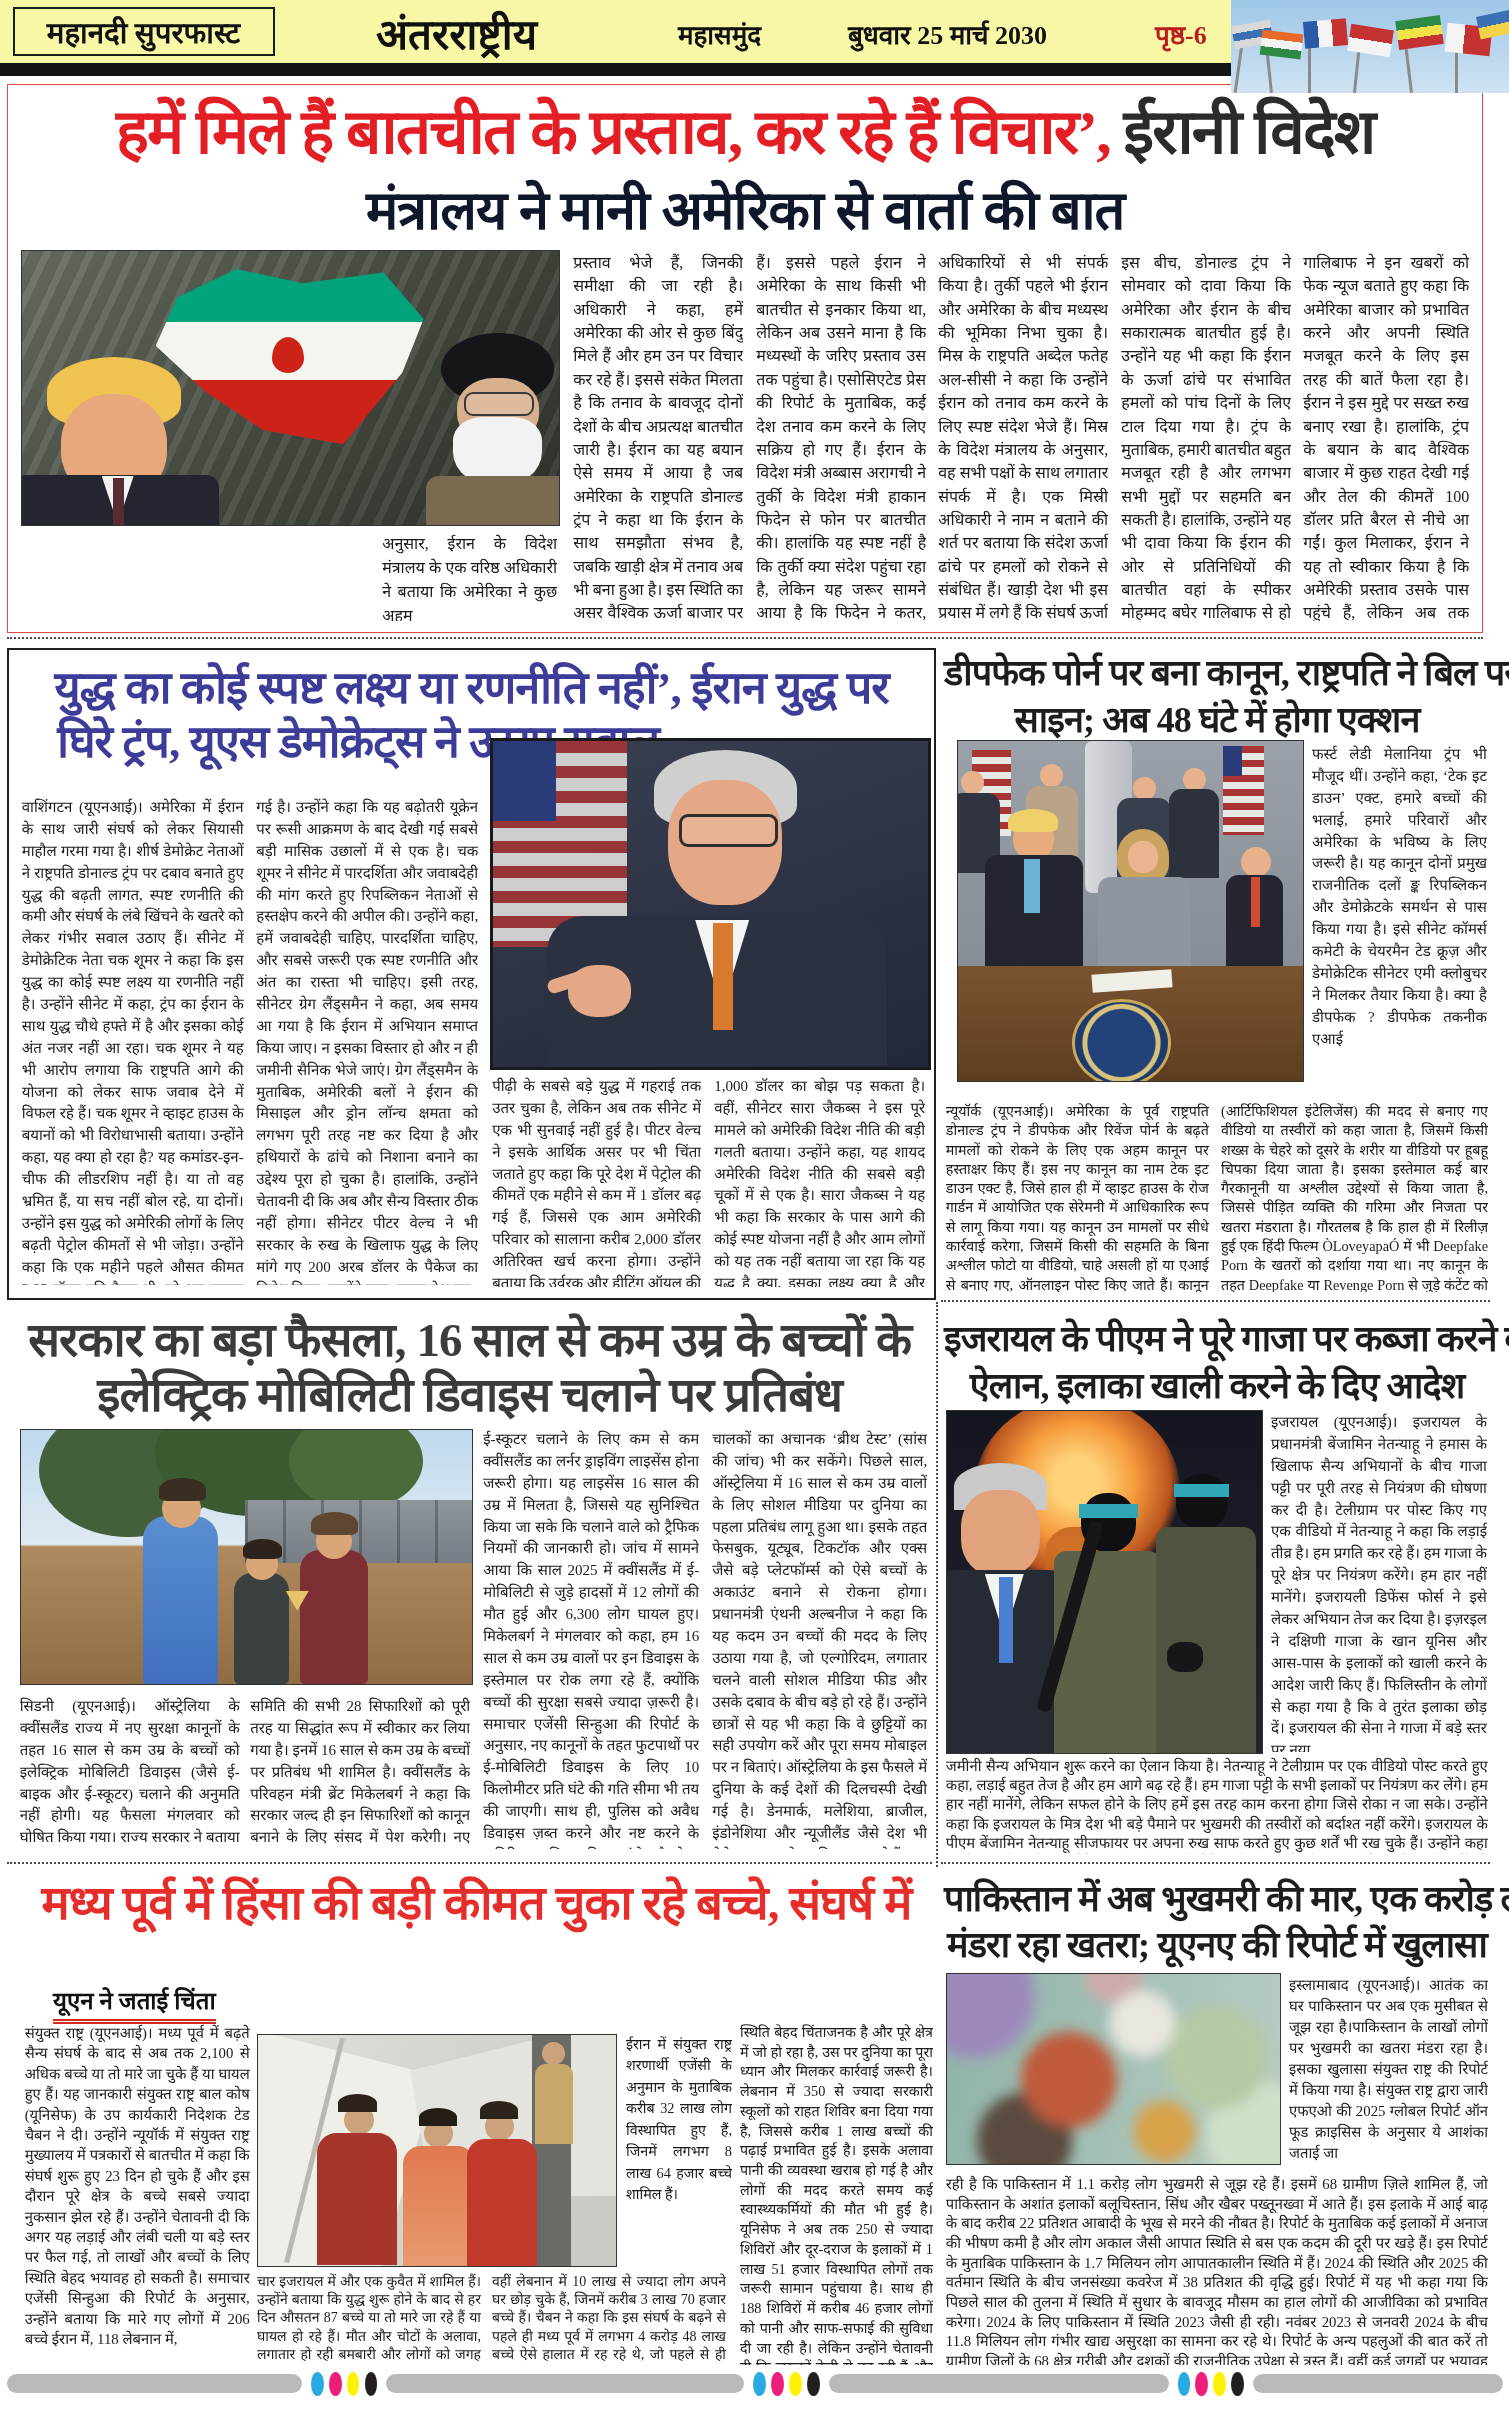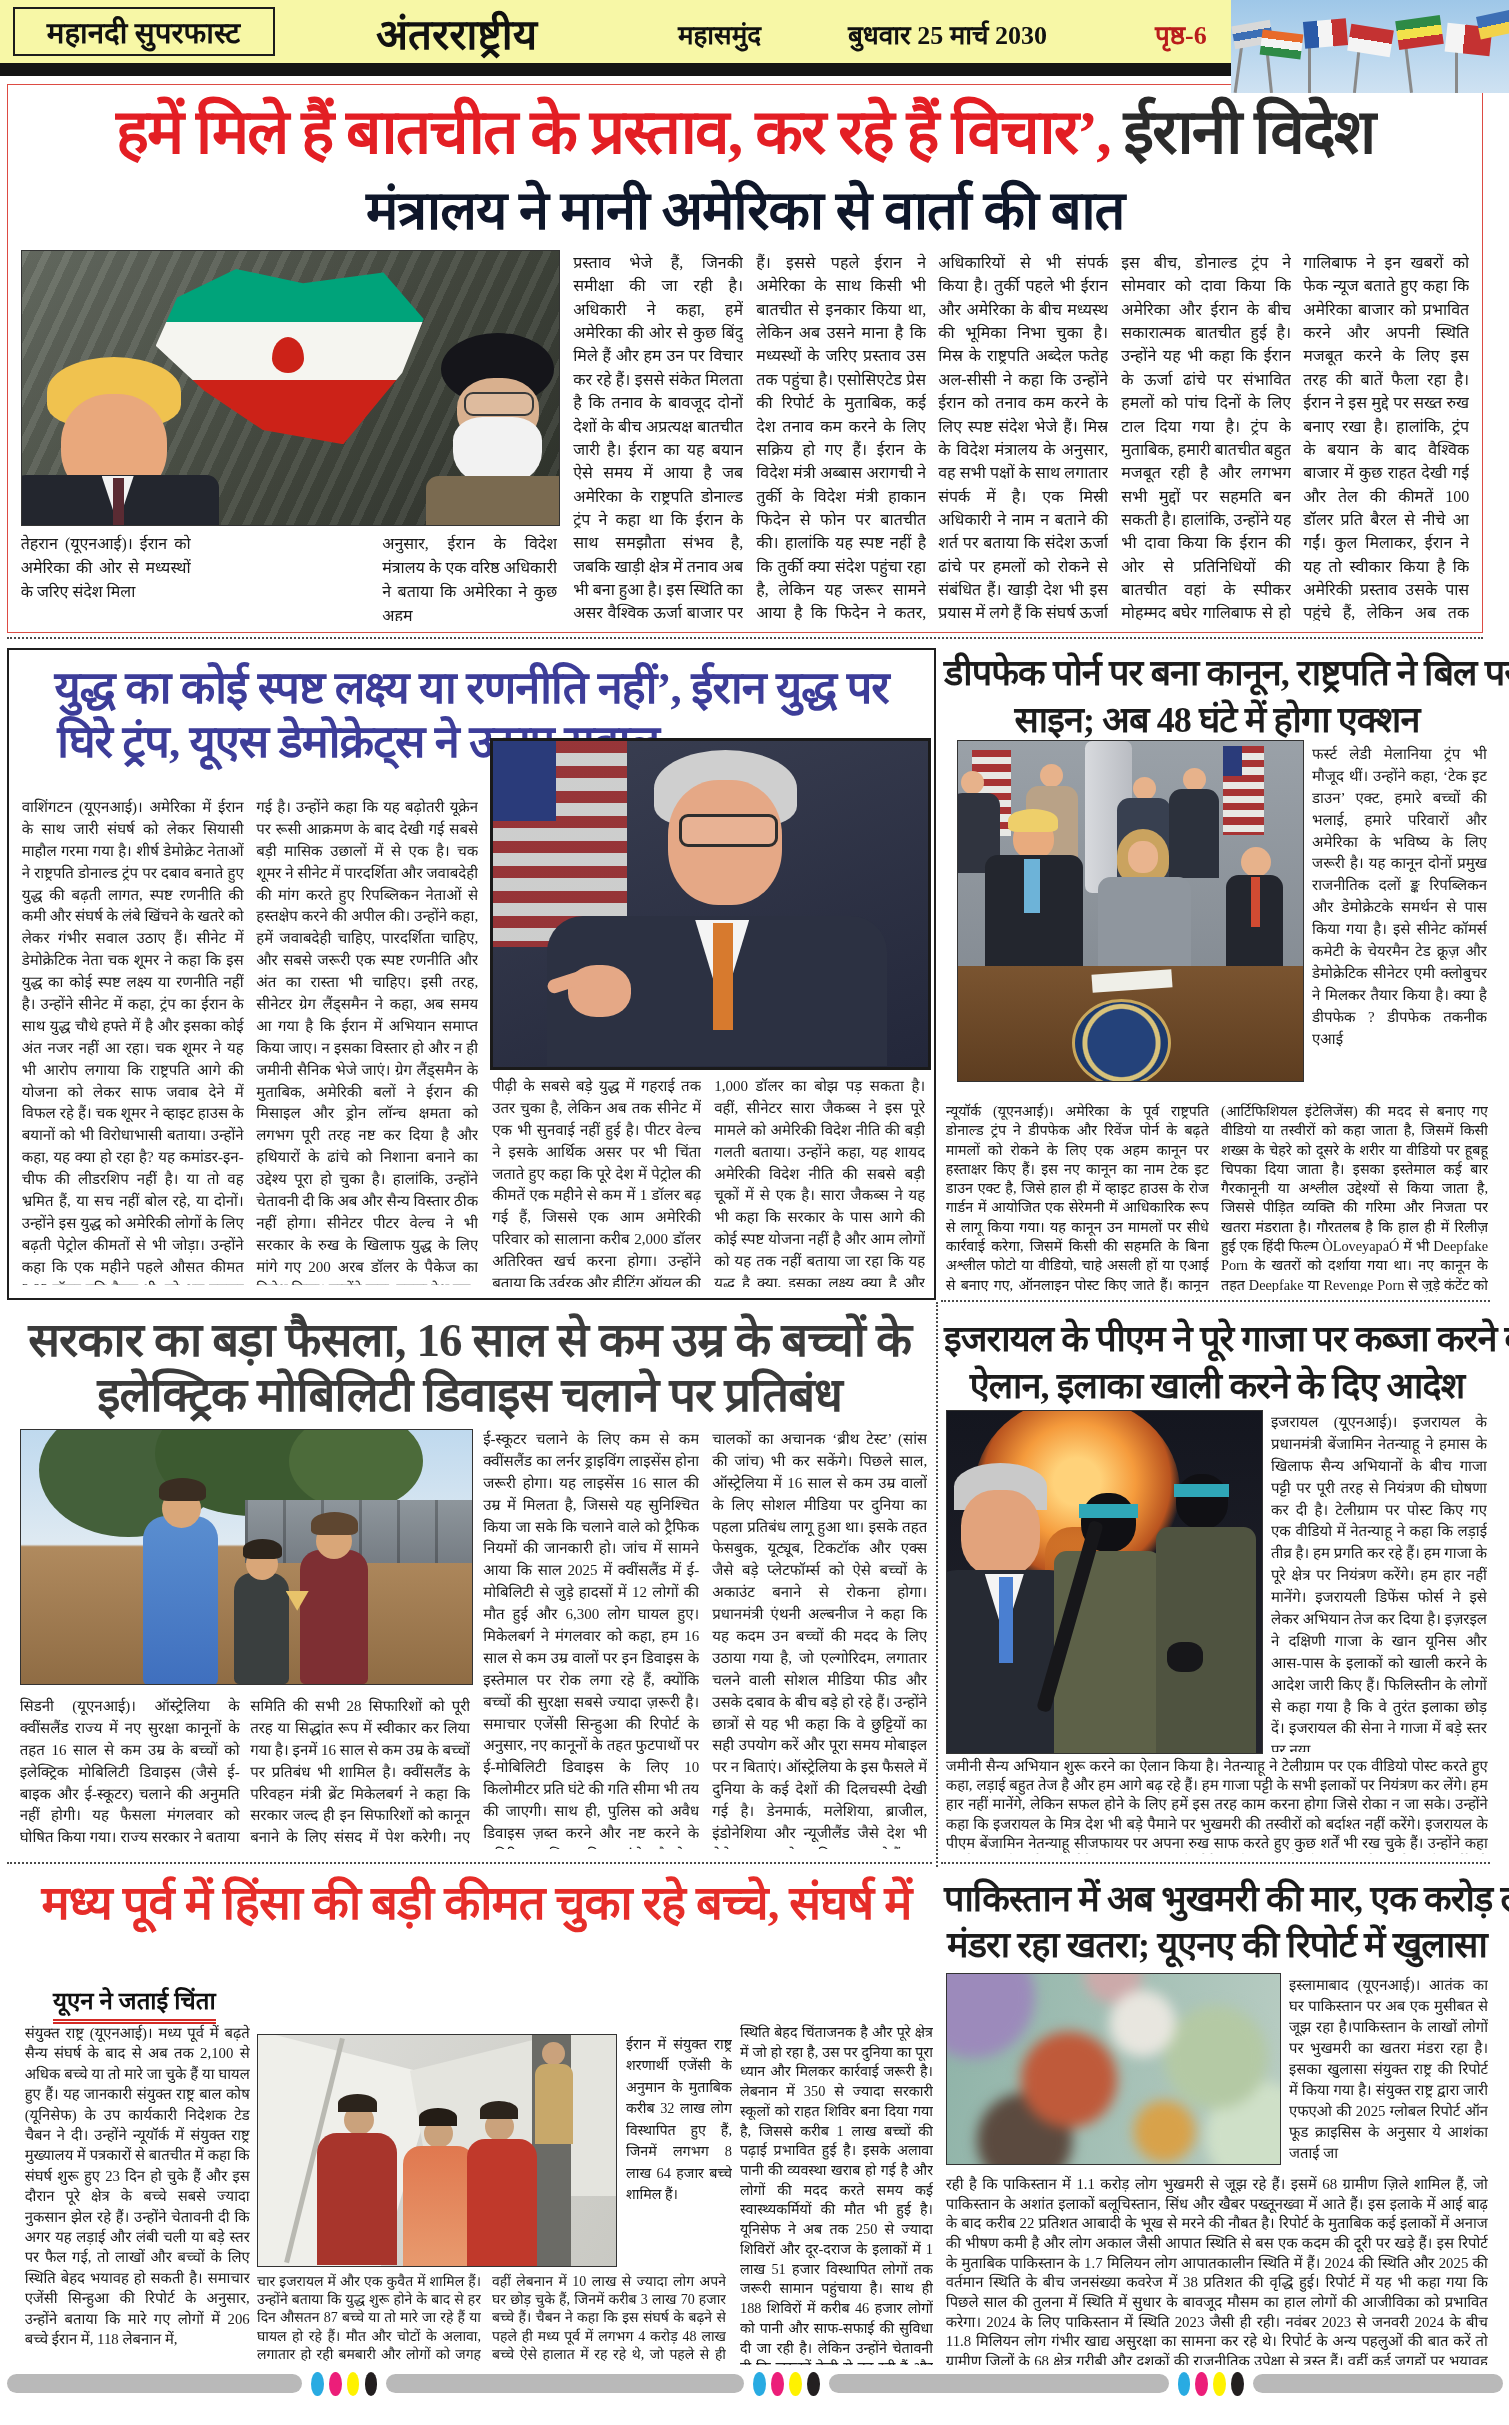--- a/index.html
+++ b/index.html
@@ -94,21 +94,20 @@
       <i class="suitman" style="left:-9px;top:224px;width:206px;height:54px;background:#23262e;"></i>
       <i style="left:80px;top:225px;width:32px;height:48px;background:#f2f2f2;clip-path:polygon(0 0,100% 0,50% 100%);"></i>
       <i style="left:91px;top:227px;width:11.6px;height:47px;background:#5a2b33;"></i>
       <i style="left:419px;top:82px;width:113px;height:72px;background:#15151a;border-radius:50%;"></i>
       <i style="left:435px;top:127px;width:82px;height:66px;background:#d9b08e;border-radius:45%;"></i>
       <i style="left:442px;top:141px;width:66px;height:19.7px;border:2.7px solid #3a3a3a;border-radius:9px;background:rgba(255,255,255,.15);"></i>
       <i style="left:431px;top:166px;width:89px;height:70px;background:#f2f2f2;border-radius:40% 40% 60% 60%;"></i>
       <i class="suitman" style="left:404px;top:225px;width:152px;height:52px;background:#7a6a50;"></i>
     </div>
 
-    <div class="col a1cap" style="left:12.5px;top:447px;width:170px;height:89px;">तेहरान (यूएनआई)। ईरान को अमेरिका की ओर से मध्यस्थों के जरिए संदेश मिला</div>
     <div class="col a1cap" style="left:374px;top:447px;width:175px;height:89px;">अनुसार, ईरान के विदेश मंत्रालय के एक वरिष्ठ अधिकारी ने बताया कि अमेरिका ने कुछ अहम</div>
 
     <div class="col" style="left:565px;top:166px;width:170px;height:370px;font-size:16px;">प्रस्ताव भेजे हैं, जिनकी समीक्षा की जा रही है। अधिकारी ने कहा, हमें अमेरिका की ओर से कुछ बिंदु मिले हैं और हम उन पर विचार कर रहे हैं। इससे संकेत मिलता है कि तनाव के बावजूद दोनों देशों के बीच अप्रत्यक्ष बातचीत जारी है। ईरान का यह बयान ऐसे समय में आया है जब अमेरिका के राष्ट्रपति डोनाल्ड ट्रंप ने कहा था कि ईरान के साथ समझौता संभव है, जबकि खाड़ी क्षेत्र में तनाव अब भी बना हुआ है। इस स्थिति का असर वैश्विक ऊर्जा बाजार पर भी पड़ रहा है और कई देश तनाव कम करने की कोशिशों में जुटे</div>
     <div class="col" style="left:748px;top:166px;width:170px;height:370px;font-size:16px;">हैं। इससे पहले ईरान ने अमेरिका के साथ किसी भी बातचीत से इनकार किया था, लेकिन अब उसने माना है कि मध्यस्थों के जरिए प्रस्ताव उस तक पहुंचा है। एसोसिएटेड प्रेस की रिपोर्ट के मुताबिक, कई देश तनाव कम करने के लिए सक्रिय हो गए हैं। ईरान के विदेश मंत्री अब्बास अरागची ने तुर्की के विदेश मंत्री हाकान फिदेन से फोन पर बातचीत की। हालांकि यह स्पष्ट नहीं है कि तुर्की क्या संदेश पहुंचा रहा है, लेकिन यह जरूर सामने आया है कि फिदेन ने कतर, सऊदी अरब, पाकिस्तान, मिस्र, यूरोपीय संघ और अमेरिकी</div>
     <div class="col" style="left:930px;top:166px;width:170px;height:370px;font-size:16px;">अधिकारियों से भी संपर्क किया है। तुर्की पहले भी ईरान और अमेरिका के बीच मध्यस्थ की भूमिका निभा चुका है। मिस्र के राष्ट्रपति अब्देल फतेह अल-सीसी ने कहा कि उन्होंने ईरान को तनाव कम करने के लिए स्पष्ट संदेश भेजे हैं। मिस्र के विदेश मंत्रालय के अनुसार, वह सभी पक्षों के साथ लगातार संपर्क में है। एक मिस्री अधिकारी ने नाम न बताने की शर्त पर बताया कि संदेश ऊर्जा ढांचे पर हमलों को रोकने से संबंधित हैं। खाड़ी देश भी इस प्रयास में लगे हैं कि संघर्ष ऊर्जा सुविधाओं तक न पहुंचे।</div>
     <div class="col" style="left:1113px;top:166px;width:170px;height:370px;font-size:16px;">इस बीच, डोनाल्ड ट्रंप ने सोमवार को दावा किया कि अमेरिका और ईरान के बीच सकारात्मक बातचीत हुई है। उन्होंने यह भी कहा कि ईरान के ऊर्जा ढांचे पर संभावित हमलों को पांच दिनों के लिए टाल दिया गया है। ट्रंप के मुताबिक, हमारी बातचीत बहुत मजबूत रही है और लगभग सभी मुद्दों पर सहमति बन सकती है। हालांकि, उन्होंने यह भी दावा किया कि ईरान की ओर से प्रतिनिधियों की बातचीत वहां के स्पीकर मोहम्मद बघेर गालिबाफ से हो रही है, जिसे गालिबाफ ने खारिज कर दिया।</div>
     <div class="col" style="left:1295px;top:166px;width:166px;height:370px;font-size:16px;">गालिबाफ ने इन खबरों को फेक न्यूज बताते हुए कहा कि अमेरिका बाजार को प्रभावित करने और अपनी स्थिति मजबूत करने के लिए इस तरह की बातें फैला रहा है। ईरान ने इस मुद्दे पर सख्त रुख बनाए रखा है। हालांकि, ट्रंप के बयान के बाद वैश्विक बाजार में कुछ राहत देखी गई और तेल की कीमतें 100 डॉलर प्रति बैरल से नीचे आ गईं। कुल मिलाकर, ईरान ने यह तो स्वीकार किया है कि अमेरिकी प्रस्ताव उसके पास पहुंचे हैं, लेकिन अब तक उसने किसी तरह की नरमी के संकेत नहीं दिए हैं।</div>
   </div>
 
   <div class="dotsep" style="left:7.2px;top:637px;width:1476px;"></div>

